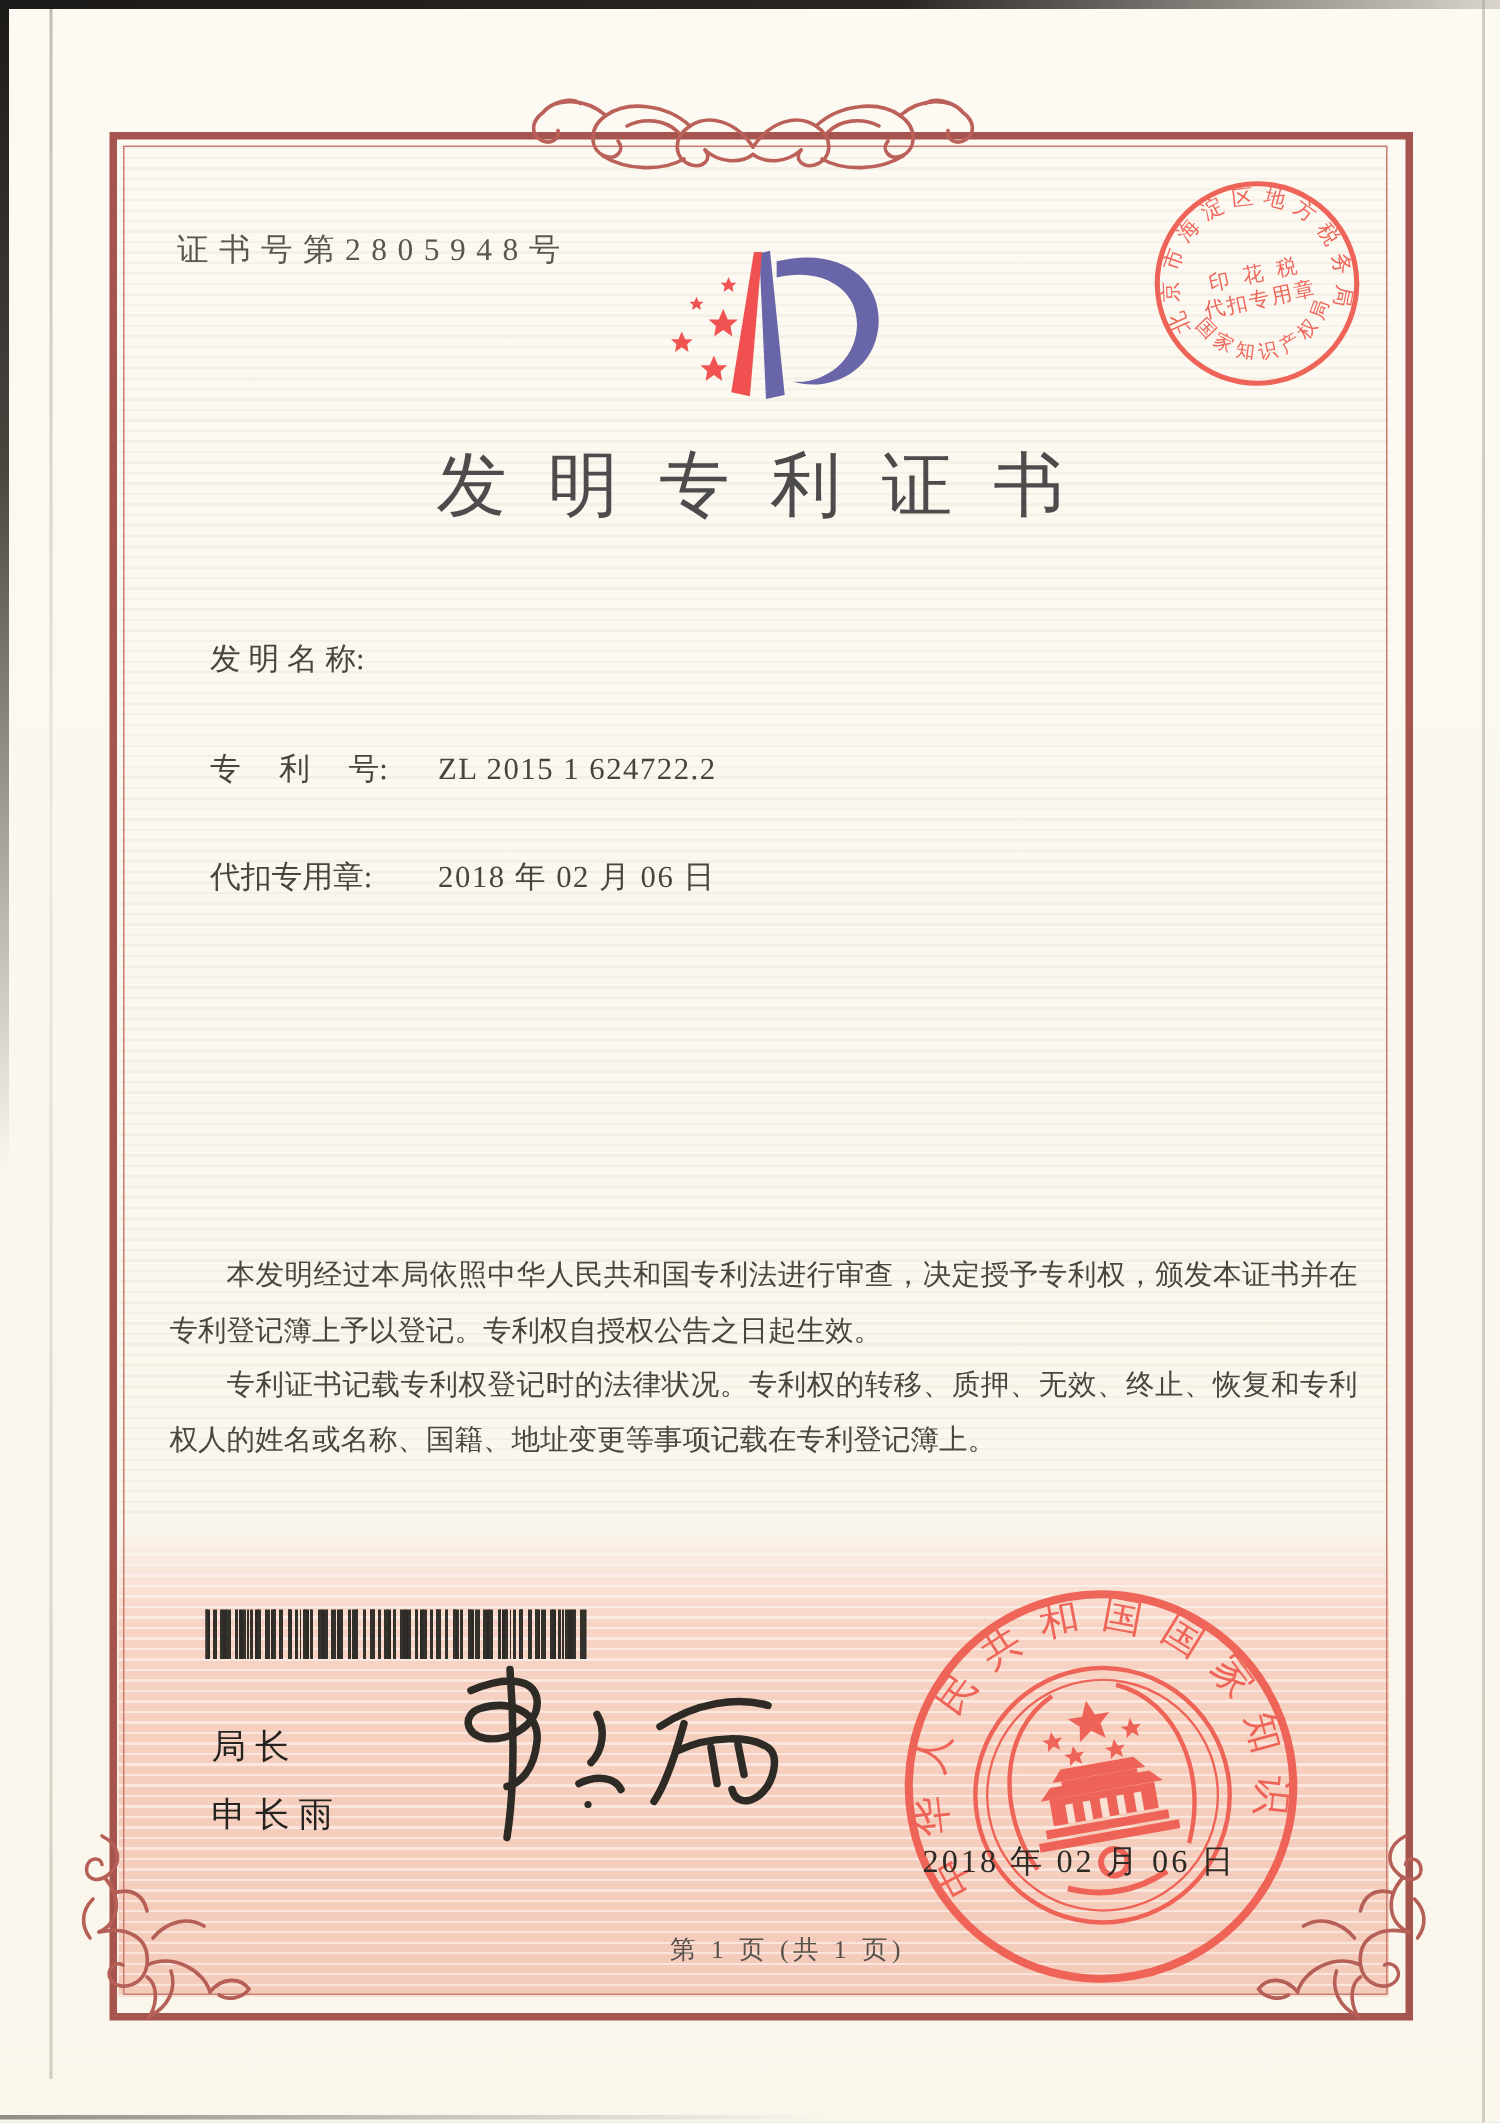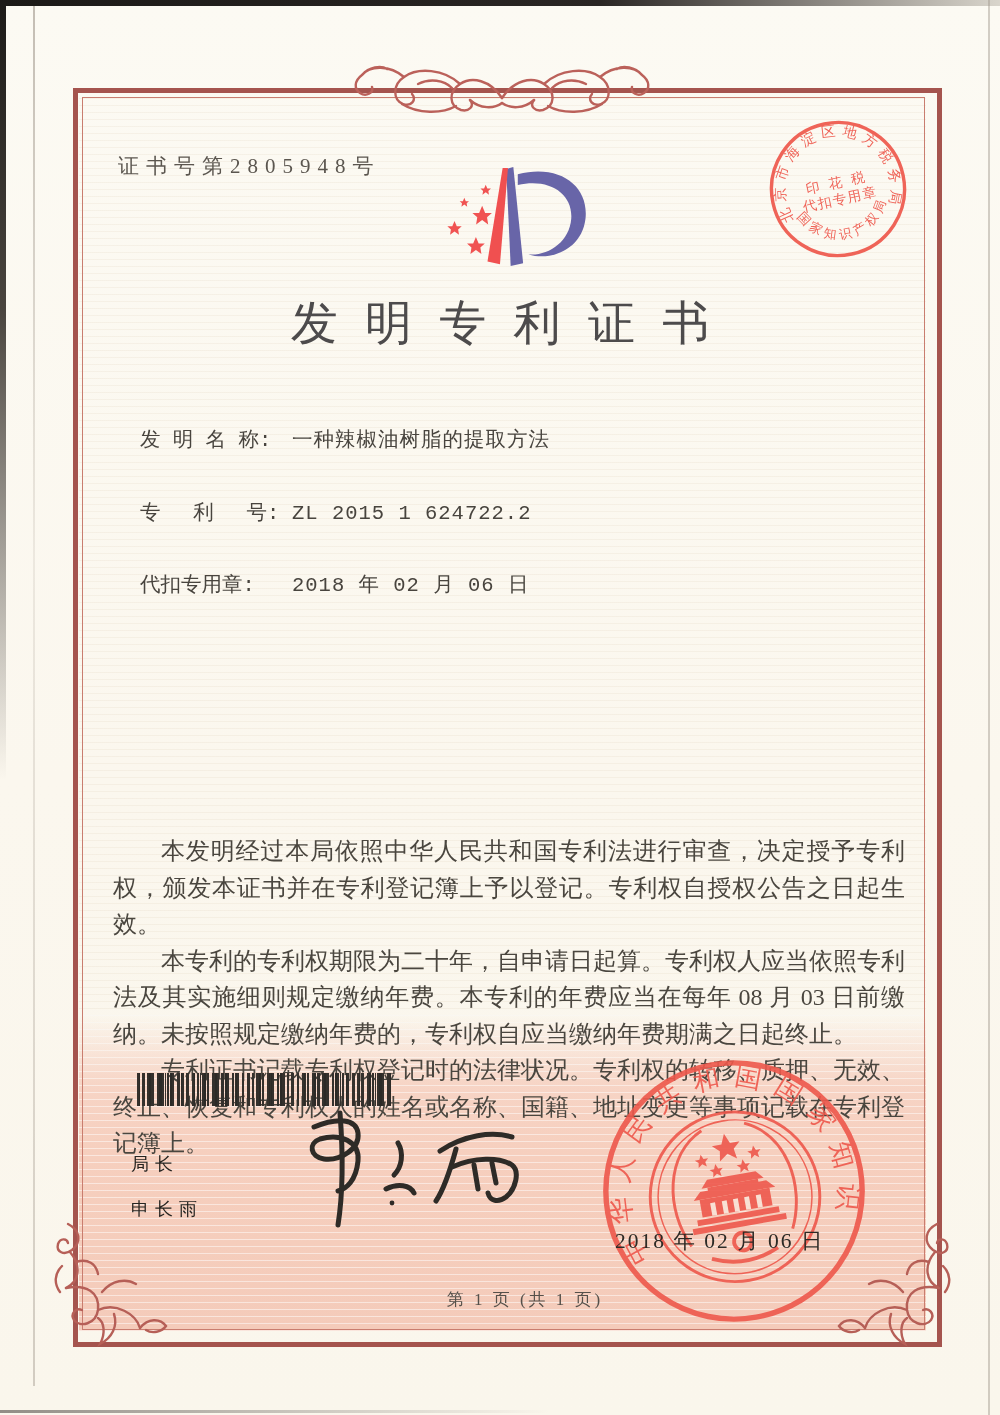--- a/index.html
+++ b/index.html
@@ -30,32 +30,32 @@
     background:
       repeating-linear-gradient(0deg,rgba(255,255,255,.5) 0 1.5px,rgba(255,255,255,0) 1.5px 7px),
       linear-gradient(180deg,rgba(246,206,190,0) 0,rgba(246,206,190,.85) 70px,#f6cfbe 140px,#f4cbba 100%);}
   .ornament{position:absolute;z-index:3;}
   
   .cert-no{position:absolute;left:118px;top:152px;z-index:4;font-size:21px;color:#5b564f;letter-spacing:7px;}
   .logo{position:absolute;left:418px;top:146px;z-index:4;}
   .title{position:absolute;left:0;top:292px;width:1000px;z-index:4;text-align:center;
     font-size:47px;color:#4d4b4c;letter-spacing:.58em;text-indent:.58em;font-weight:400;}
   .fields{position:absolute;left:140px;top:425px;width:740px;z-index:4;}
-  .field-row{display:flex;align-items:baseline;height:72.5px;font-size:20.5px;color:#48443e;font-family:Liberation Mono, monospace;}
+  .field-row{display:flex;align-items:baseline;height:72.5px;font-size:20.5px;color:#48443e;}
   .field-label{display:inline-block;width:152px;white-space:pre;flex:none;}
   .field-value{letter-spacing:1px;}
   .body-text{position:absolute;left:113px;top:833px;width:792px;z-index:4;
-    font-size:24px;line-height:36.5px;color:#4a463f;text-align:justify;}
+    font-size:19px;line-height:36.5px;color:#4a463f;text-align:justify;font-family:Liberation Mono, monospace;}
   .body-text p{margin:0;text-indent:2em;}
   .barcode{position:absolute;left:137px;top:1073px;width:254px;height:33px;z-index:4;
     background:
       repeating-linear-gradient(90deg,#34302c 0 2px,rgba(0,0,0,0) 2px 5px),
       repeating-linear-gradient(90deg,#34302c 0 1px,rgba(0,0,0,0) 1px 7px),
       repeating-linear-gradient(90deg,#2c2a27 0 3px,rgba(0,0,0,0) 3px 11px);}
-  .sig-block{position:absolute;left:131px;top:1142px;z-index:4;font-size:18px;color:#262420;letter-spacing:6px;line-height:45px;}
+  .sig-block{position:absolute;left:141px;top:1142px;z-index:4;font-size:23px;color:#262420;letter-spacing:6px;line-height:45px;}
   .signature{position:absolute;left:268px;top:1105px;z-index:4;}
   .office-seal{position:absolute;left:596px;top:1053px;z-index:5;opacity:.9;}
   .issue-date{position:absolute;left:615px;top:1226px;z-index:6;font-size:21.5px;color:#2d2a25;letter-spacing:2px;}
   .tax-seal{position:absolute;left:762px;top:113px;z-index:5;opacity:.92;}
   .footer{position:absolute;left:0;top:1288px;width:1000px;text-align:center;z-index:4;
     font-size:17px;color:#55504a;letter-spacing:3px;margin-left:25px;}
 </style>
 </head>
 <body>
 
@@ -161,35 +161,33 @@
       <text x="0" y="-2" text-anchor="middle" font-size="14.5" letter-spacing="3" font-family="Liberation Serif,serif">印 花 税</text>
       <text x="0" y="16" text-anchor="middle" font-size="14.5" letter-spacing="1.5" font-family="Liberation Serif,serif">代扣专用章</text>
     </g>
   </svg>
 
   <div class="title">发明专利证书</div>
 
   <div class="fields">
     <div class="field-row">
       <span class="field-label">发 明 名 称:</span>
-      <span class="field-value">一种辣椒油树脂的提取方法</span>
     </div>
     <div class="field-row">
       <span class="field-label">专　 利　 号:</span>
       <span class="field-value">ZL 2015 1 624722.2</span>
     </div>
     <div class="field-row">
       <span class="field-label">代扣专用章:</span>
       <span class="field-value">2018 年 02 月 06 日</span>
     </div>
   </div>
 
   <div class="body-text">
     <p>本发明经过本局依照中华人民共和国专利法进行审查，决定授予专利权，颁发本证书并在专利登记簿上予以登记。专利权自授权公告之日起生效。</p>
-    <p>本专利的专利权期限为二十年，自申请日起算。专利权人应当依照专利法及其实施细则规定缴纳年费。本专利的年费应当在每年 08 月 03 日前缴纳。未按照规定缴纳年费的，专利权自应当缴纳年费期满之日起终止。</p>
     <p>专利证书记载专利权登记时的法律状况。专利权的转移、质押、无效、终止、恢复和专利权人的姓名或名称、国籍、地址变更等事项记载在专利登记簿上。</p>
   </div>
 
   <div class="barcode"></div>
 
   <div class="sig-block">
     <div>局长</div>
     <div>申长雨</div>
   </div>
 

